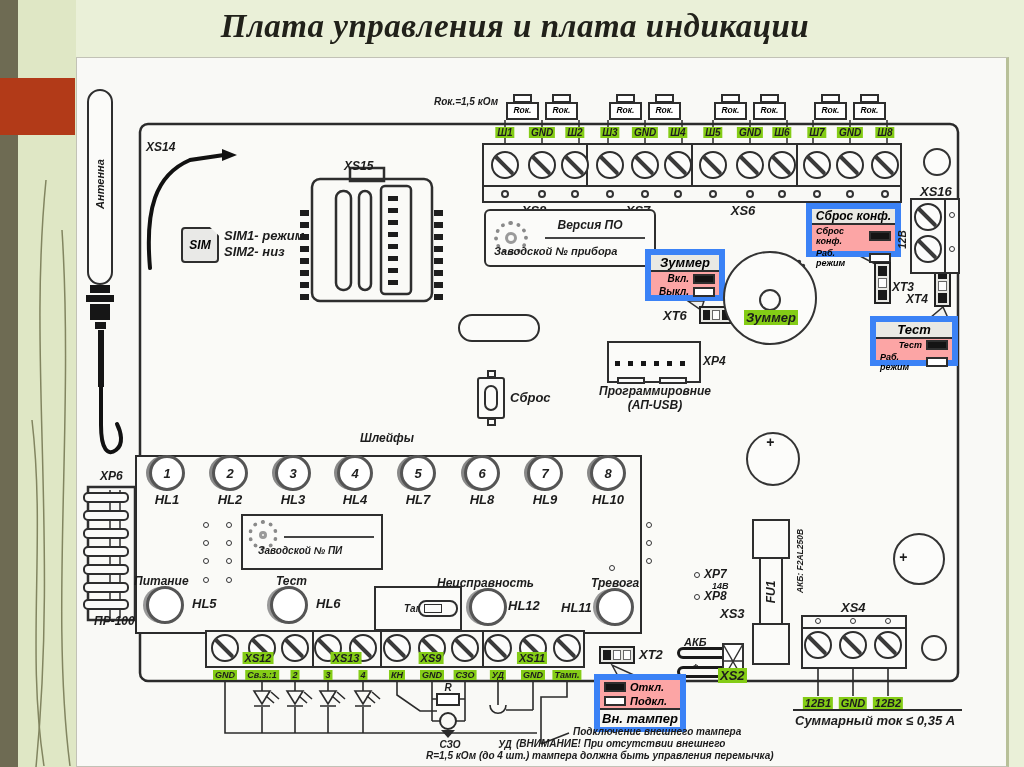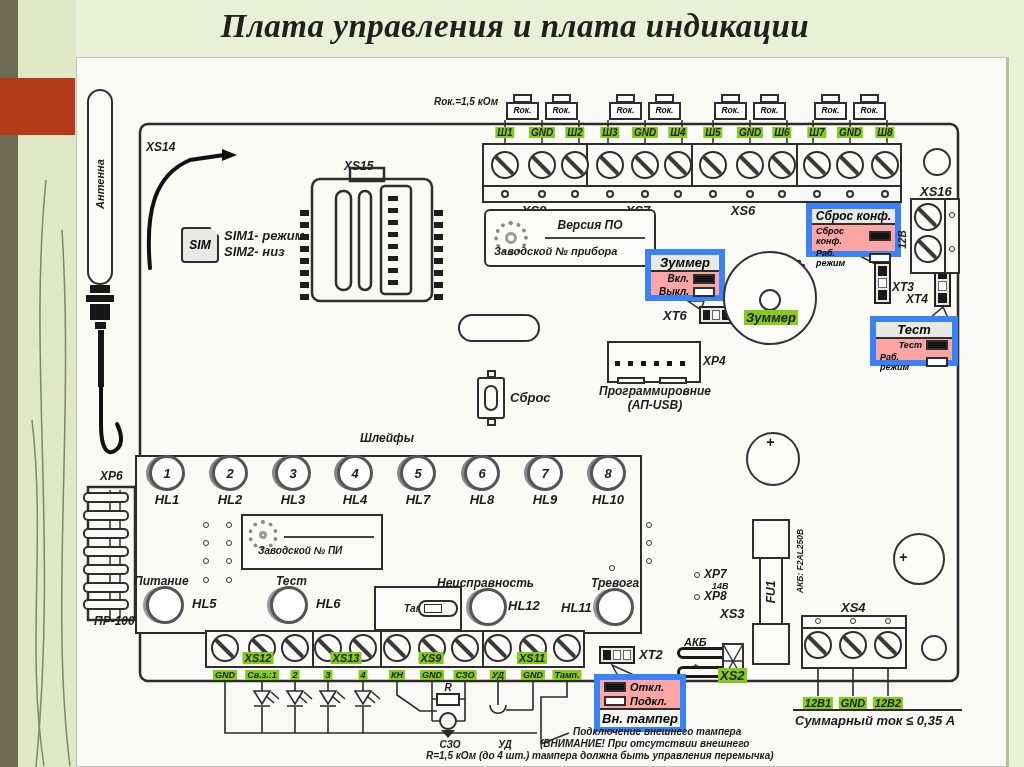--- a/index.html
+++ b/index.html
@@ -515,15 +515,15 @@
   <div class="lbl f11 ctr wbg" style="left:818px;top:697px">12В1</div>
   <div class="lbl f11 ctr wbg" style="left:853px;top:697px">GND</div>
   <div class="lbl f11 ctr wbg" style="left:888px;top:697px">12В2</div>
   <div class="lbl f13" style="left:795px;top:713px">Суммарный ток ≤ 0,35 А</div>
 
   <div class="lbl f10 ctr" style="left:448px;top:682px">R</div>
   <div class="lbl f10 ctr" style="left:450px;top:739px">СЗО</div>
   <div class="lbl f10 ctr" style="left:505px;top:739px">УД</div>
   <div class="lbl f10" style="left:426px;top:750px">R=1,5 кОм (до 4 шт.)</div>
   <div class="lbl f10" style="left:573px;top:726px">Подключение внешнего тампера</div>
-  <div class="lbl f10" style="left:540px;top:738px">(ВНИМАНИЕ! При отсутствии внешнего</div>
+  <div class="lbl f10" style="left:516px;top:738px">(ВНИМАНИЕ! При отсутствии внешнего</div>
   <div class="lbl f10" style="left:532px;top:750px">тампера должна быть управления перемычка)</div>
 </div>
 
 </body></html>

